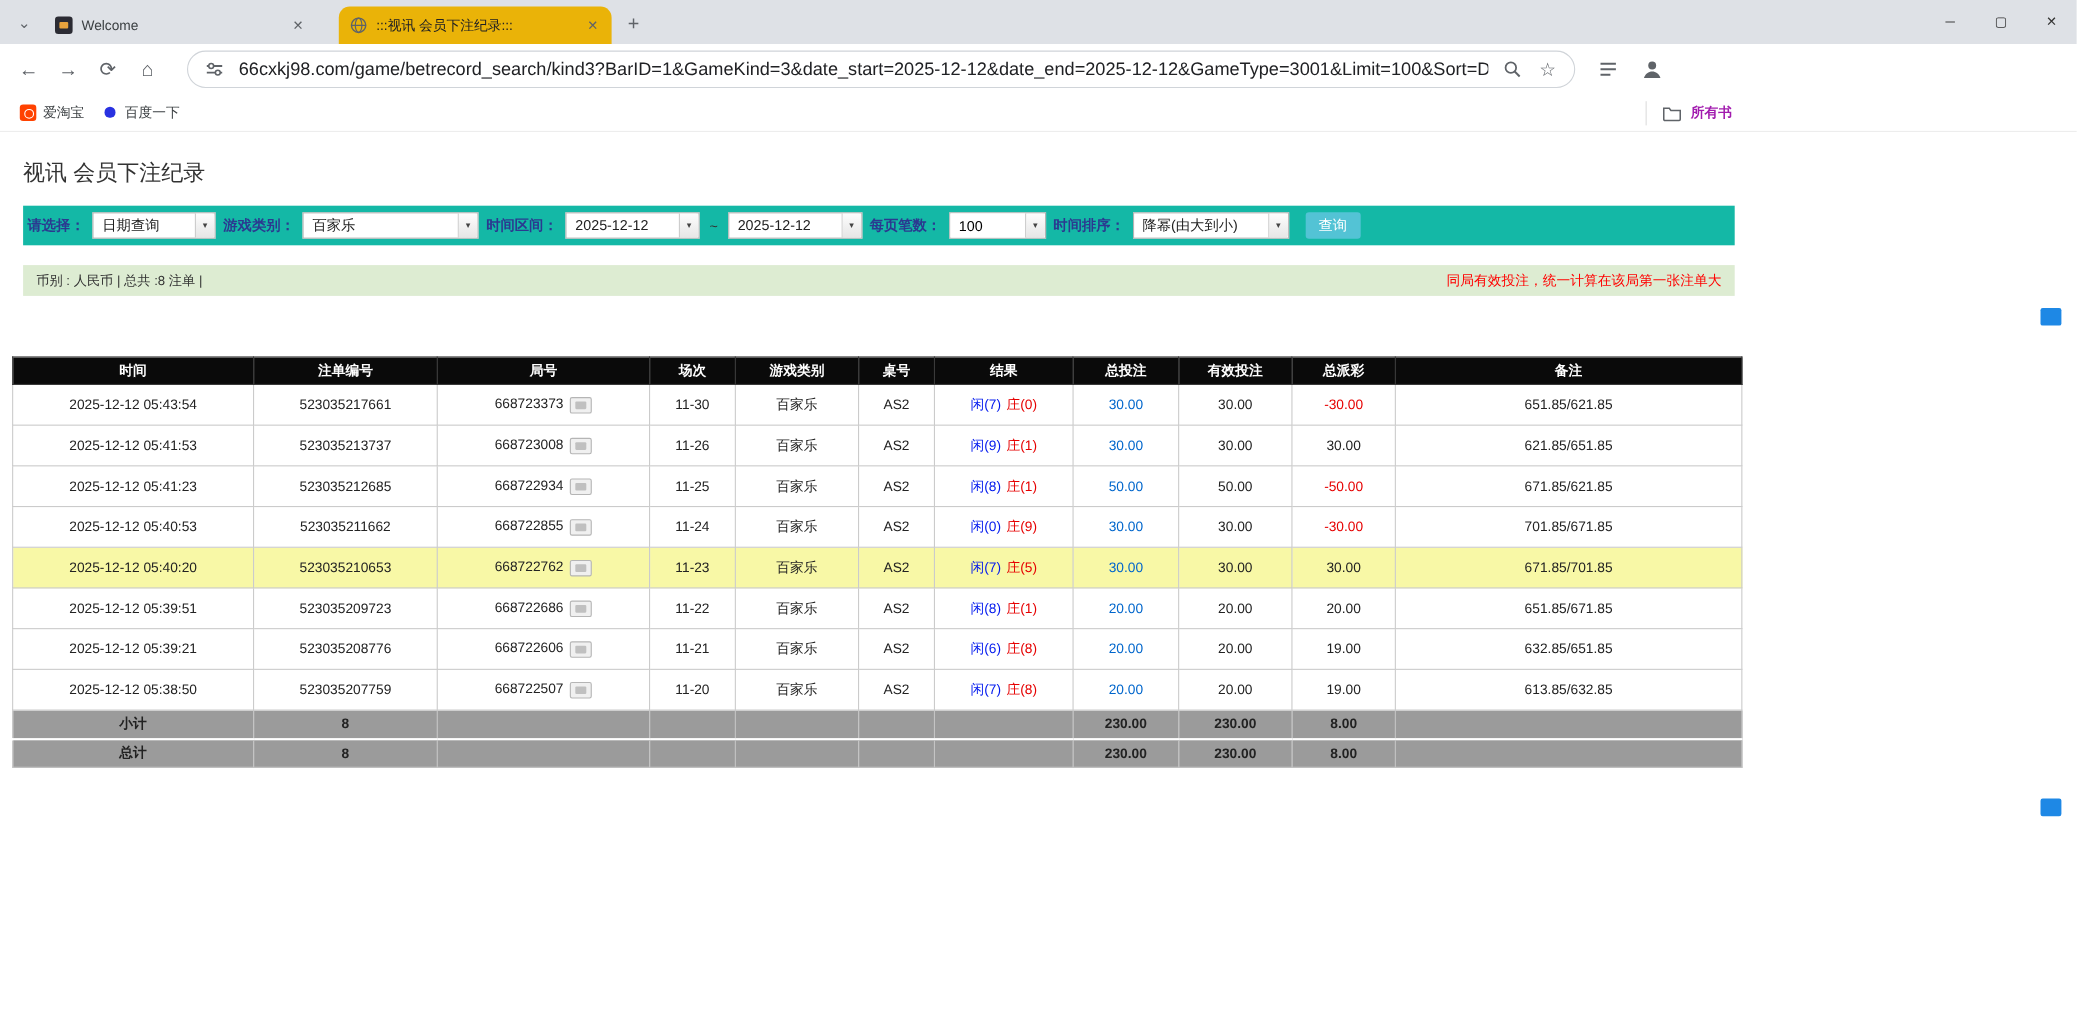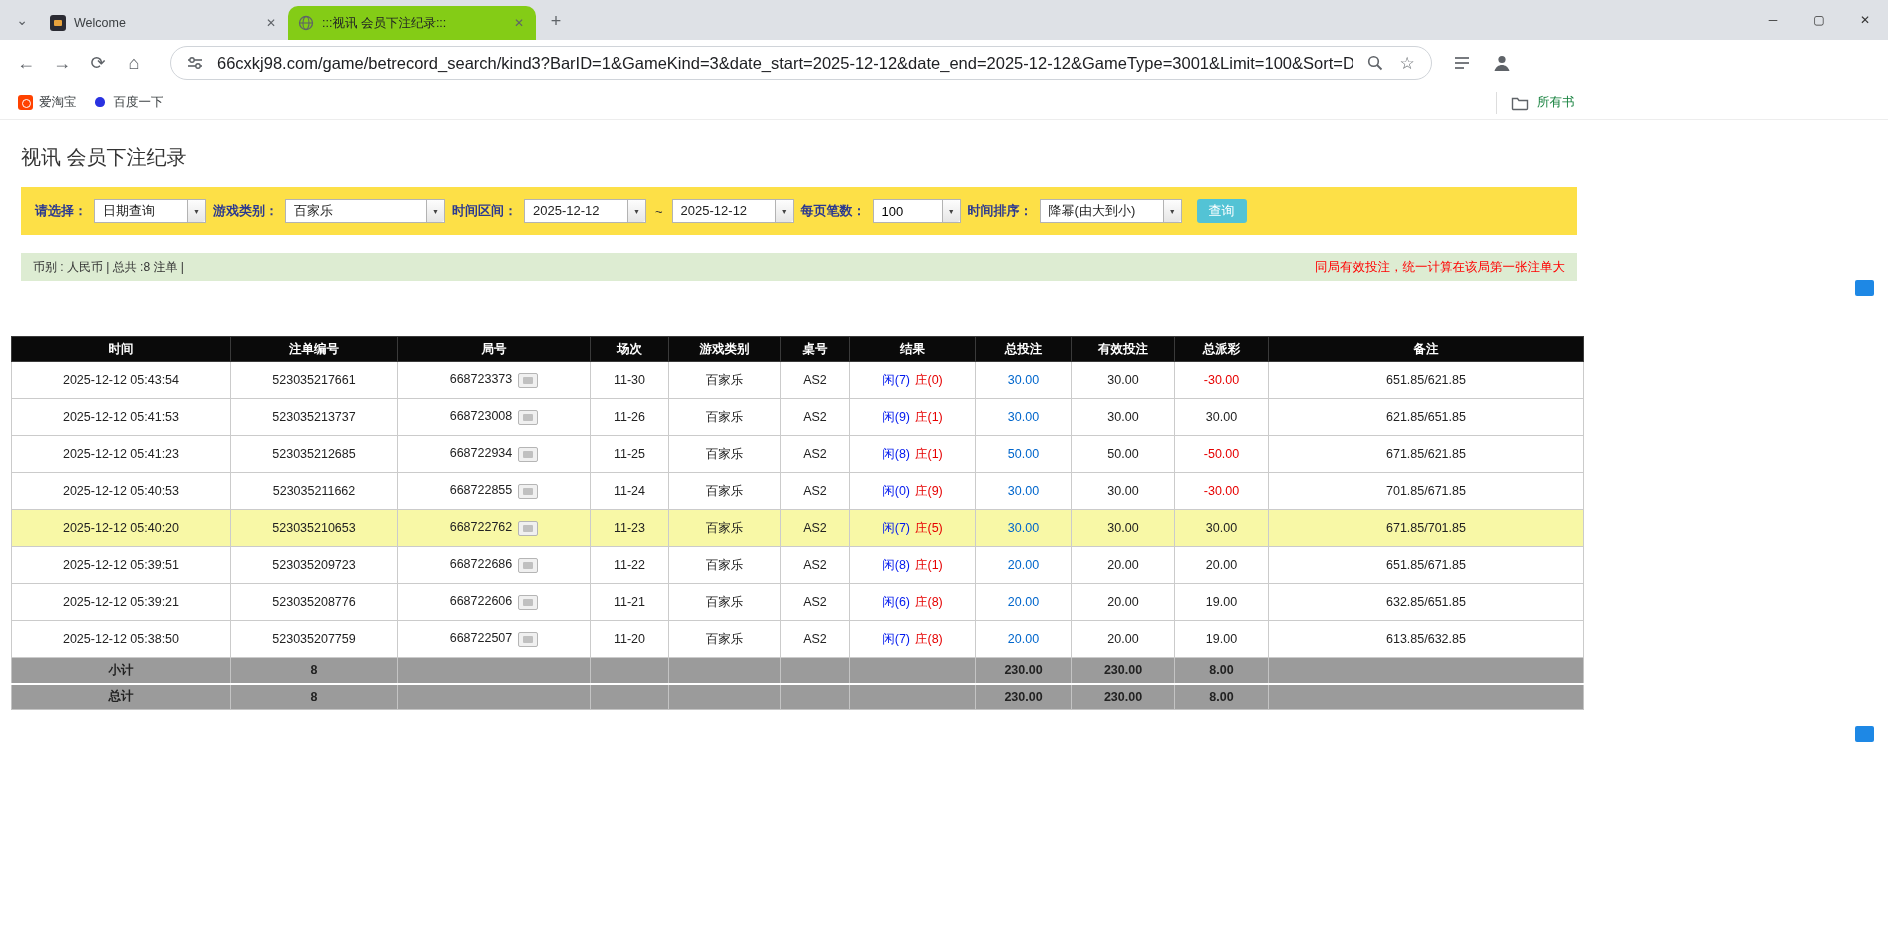--- a/index.html
+++ b/index.html
@@ -8,21 +8,21 @@
     width:1888px; height:935px; position:relative; overflow:hidden;
     background:#fff; font-family:"Liberation Sans", sans-serif; color:#222;
   }
 
   
   .tab-strip { height:40px; background:#dee1e6; display:flex; align-items:flex-end; position:relative; }
   .tab-search { width:28px; height:28px; margin:0 4px 6px 8px; display:flex; align-items:center; justify-content:center;
     color:#5f6368; font-size:14px; border-radius:50%; cursor:pointer; }
   .tab { width:248px; height:34px; display:flex; align-items:center; padding:0 8px 0 10px; gap:8px;
     font-size:12.5px; color:#3c4043; position:relative; cursor:pointer; }
-  .tab.active { background:#84cc16; border-radius:10px 10px 0 0; color:#202124; }
+  .tab.active { background:#eab308; border-radius:10px 10px 0 0; color:#202124;margin-left:20px; }
   .tab-title { flex:1; white-space:nowrap; overflow:hidden; text-overflow:ellipsis; }
   .tab-close { width:18px; height:18px; display:flex; align-items:center; justify-content:center;
     border-radius:50%; font-size:12px; color:#5f6368; cursor:pointer; }
   .favicon { width:16px; height:16px; flex:0 0 16px; display:inline-block; }
   .favicon.welcome { background:#2b2b33; border-radius:3px; position:relative; }
   .favicon.welcome::after { content:""; position:absolute; left:4px; top:5px; width:8px; height:6px; background:#e8a33d; border-radius:1px; }
   .new-tab { width:28px; height:28px; margin:0 0 5px 6px; display:flex; align-items:center; justify-content:center;
     font-size:18px; color:#5f6368; border-radius:50%; cursor:pointer; }
   .win-controls { position:absolute; right:0; top:0; height:40px; display:flex; }
   .win-btn { width:46px; height:40px; display:flex; align-items:center; justify-content:center; font-size:12px; color:#333; cursor:pointer; }
@@ -38,28 +38,28 @@
   .tb-icon { width:24px; height:24px; display:flex; align-items:center; justify-content:center; cursor:pointer; }
 
   .bookmarks-bar { height:34px; background:#fff; border-bottom:1px solid #ededed; display:flex; align-items:center; padding:0 10px; position:relative; }
   .bm-item { display:flex; align-items:center; gap:6px; padding:4px 8px; font-size:12.5px; color:#3c4043; border-radius:6px; cursor:pointer;justify-content:center; }
   .bm-fav { width:15px; height:15px; border-radius:3px; display:inline-block; position:relative; }
   .bm-fav.taobao { background:#ff4200; }
   .bm-fav.taobao::after { content:""; position:absolute; left:4px; top:4px; width:7px; height:7px; border:1.5px solid #fff; border-radius:50%; }
   .bm-fav.baidu { background:#fff; }
   .bm-fav.baidu::after { content:""; position:absolute; left:2px; top:2px; width:10px; height:10px; background:#2932e1; border-radius:50% 50% 45% 45%; }
   .bm-right { position:absolute; left:1496px; display:flex; align-items:center; gap:8px; border-left:1px solid #ddd; padding-left:14px; height:22px; }
-  .bm-right .label { font-size:12.5px; color:#15803d; white-space:nowrap; }
+  .bm-right .label { font-size:12.5px; color:#a21caf; white-space:nowrap;font-weight:bold; }
 
   
   .page { position:relative; }
   .page-title { margin:24px 0 16px 21px; font-size:20px; font-weight:400; color:#333; }
 
-  .filter-bar { margin-left:21px; width:1556px; height:48px; background:#fde047; display:flex; align-items:center;
-    padding:0 14px; gap:7px; font-size:13px; }
+  .filter-bar { margin-left:21px; width:1556px; height:36px; background:#14b8a6; display:flex; align-items:center;
+    padding:0 4px; gap:7px; font-size:13px; }
   .flabel { color:#2b3990; font-weight:bold; white-space:nowrap; }
   .combo { display:inline-flex; height:24px; border:1px solid #b3b3b3; background:#fff; align-items:stretch; }
   .combo-val { flex:1; padding:0 8px; line-height:22px; font-size:13px; color:#222; white-space:nowrap; overflow:hidden; }
   .combo-input { flex:1; border:0; outline:0; padding:0 8px; font-size:13px; font-family:"Liberation Sans",sans-serif; width:100%; }
   .combo-btn { width:18px; border-left:1px solid #b3b3b3; background:linear-gradient(#fdfdfd,#e6e6e6);
     display:flex; align-items:center; justify-content:center; font-size:7px; color:#444; cursor:pointer; border-radius:0 3px 3px 0; }
   .w110{width:112px} .w160{width:160px} .w122{width:122px} .w88{width:88px} .w142{width:142px}
   .tilde { color:#333; padding:0 2px; }
   .btn-query { margin-left:8px; background:#53c3d5; color:#fff; border:0; border-radius:3px; height:24px;
     padding:0 12px; font-size:13px; font-family:"Liberation Sans",sans-serif; cursor:pointer; }

